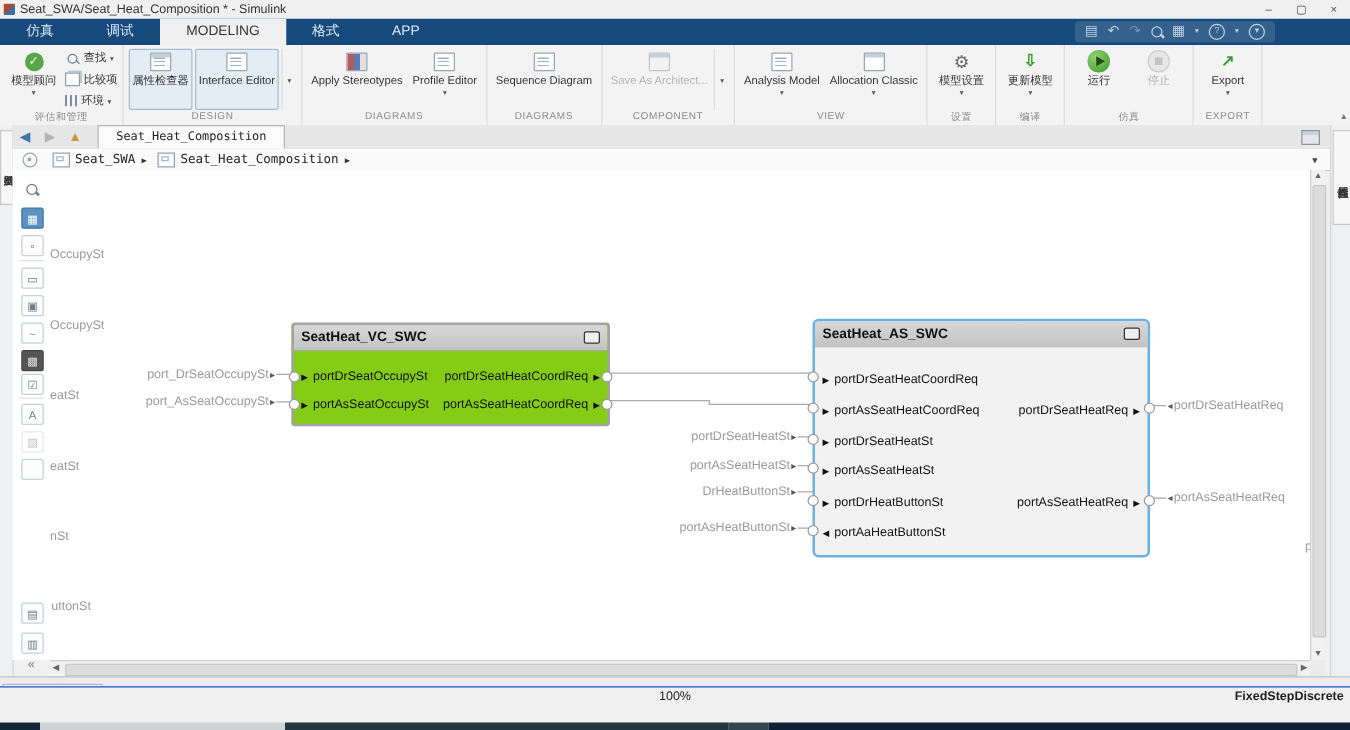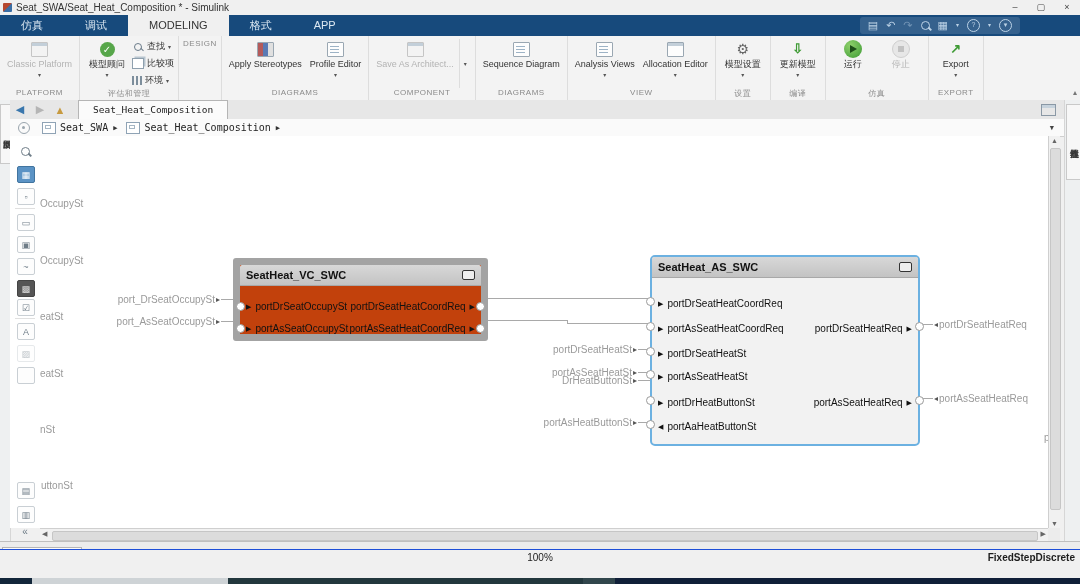--- a/index.html
+++ b/index.html
@@ -106,21 +106,21 @@
   .pmag::after{content:"";position:absolute;left:6px;top:6px;width:4px;height:1.5px;background:#6f7d88;transform:rotate(45deg)}
   .psep{position:absolute;left:5px;width:20px;border-top:1px solid #e0e0e0}
 
   
   .canvas{left:40px;top:136px;width:1008px;height:392px;background:#fff;overflow:hidden}
   .comp-header{position:absolute;left:0;top:14px;width:1008px;height:17px;background:#d9d9d9;
                border-top:1px solid #c2c2c2;border-bottom:1px solid #bdbdbd;
                font-size:11px;font-weight:bold;color:#111;line-height:16px;padding-left:5px;box-sizing:border-box}
   .clip-lab{position:absolute;font-size:10px;color:#9a9a9a;white-space:nowrap}
 
-  .block{position:absolute;background:#c2410c;border:7px solid #a3a3a3;border-radius:3px;box-sizing:border-box}
+  .block{position:absolute;background:#84cc16;border:2px solid #a3a3a3;border-radius:3px;box-sizing:border-box}
   .block.selected{border:2.5px solid #6cb1e1;border-radius:5px;background:#f2f2f2}
   .blk-head{height:20px;background:linear-gradient(#d8d8d8,#c3c3c3);border-bottom:1px solid #a8a8a8;
             display:flex;align-items:center;font-size:11px;font-weight:bold;color:#111;padding:0 6px;
             border-radius:2px 2px 0 0}
   .blk-head .ttl{flex:1}
   .comp-badge{width:11px;height:8px;border:1.6px solid #333;border-radius:2px;background:#eee}
   .prow{position:absolute;height:11px;display:flex;align-items:center;font-size:10px;color:#111;white-space:nowrap}
   .prow .parr{font-size:7px;color:#111;margin:0 4px}
   .prow.out{justify-content:flex-end}
   .socket{position:absolute;width:7px;height:7px;border:1px solid #9a9a9a;border-radius:50%;background:#fff;z-index:3}
@@ -176,34 +176,20 @@
     <span class="qi">▦</span>
     <span class="qi" style="font-size:6px">▾</span>
     <span class="qcirc">?</span>
     <span class="qi" style="font-size:6px">▾</span>
     <span class="qcirc">▾</span>
   </span>
 </div>
 
 <div class="abs ribbon">
 
-  <div class="rgroup">
-    <div class="rgc">
-      <div class="bigbtn disabled">
-        <span class="ic">
-            <span class="ibox dim">
-              <span class="tbar"></span>
-            </span>
-          </span>
-        <span class="cap">Classic Platform</span>
-          <span class="dd">▾</span>
-      </div>
-    </div>
-    <div class="rgl">PLATFORM</div>
-  </div>
 
   <div class="rgroup">
     <div class="rgc">
       <div class="bigbtn">
         <span class="ic">
             <span class="chk-circle">✓</span>
           </span>
         <span class="cap">模型顾问</span>
           <span class="dd">▾</span>
       </div>
@@ -221,39 +207,73 @@
           <span class="env-ic"></span>
           <span>环境</span>
             <span class="dd">▾</span>
         </div>
       </div>
     </div>
     <div class="rgl">评估和管理</div>
   </div>
 
   <div class="rgroup">
-    <div class="rgl">DESIGN</div>
-  </div>
-
-  <div class="rgroup">
-    <div class="rgc">
-      <div class="bigbtn" style="min-width:54px">
-        <span class="ic">
-            <span class="ibox" style="background:linear-gradient(90deg,#b45a5a 33%,#5a7ab4 33% 66%,#e0e0e0 66%)"></span>
-          </span>
-        <span class="cap">Apply Stereotypes</span>
-      </div>
-      <div class="bigbtn" style="min-width:46px">
+    <div class="rgc">
+      <div class="bigbtn pressed">
+        <span class="ic">
+            <span class="ibox">
+              <span class="tbar"></span>
+              <span class="lines"></span>
+            </span>
+          </span>
+        <span class="cap">属性检查器</span>
+      </div>
+      <div class="bigbtn pressed" style="min-width:48px">
         <span class="ic">
             <span class="ibox">
               <span class="lines"></span>
             </span>
           </span>
+        <span class="cap">Interface Editor</span>
+      </div>
+      <div class="gallery-dd">▾</div>
+    </div>
+    <div class="rgl">DESIGN</div>
+  </div>
+
+  <div class="rgroup">
+    <div class="rgc">
+      <div class="bigbtn" style="min-width:54px">
+        <span class="ic">
+            <span class="ibox" style="background:linear-gradient(90deg,#b45a5a 33%,#5a7ab4 33% 66%,#e0e0e0 66%)"></span>
+          </span>
+        <span class="cap">Apply Stereotypes</span>
+      </div>
+      <div class="bigbtn" style="min-width:46px">
+        <span class="ic">
+            <span class="ibox">
+              <span class="lines"></span>
+            </span>
+          </span>
         <span class="cap">Profile Editor</span>
           <span class="dd">▾</span>
+      </div>
+    </div>
+    <div class="rgl">DIAGRAMS</div>
+  </div>
+
+  <div class="rgroup">
+    <div class="rgc">
+      <div class="bigbtn" style="min-width:50px">
+        <span class="ic">
+            <span class="ibox">
+              <span class="lines"></span>
+            </span>
+          </span>
+        <span class="cap">Sequence Diagram</span>
       </div>
     </div>
     <div class="rgl">DIAGRAMS</div>
   </div>
 
   <div class="rgroup">
     <div class="rgc">
       <div class="bigbtn disabled" style="min-width:58px">
         <span class="ic">
             <span class="ibox dim">
@@ -262,50 +282,36 @@
           </span>
         <span class="cap">Save As Architect...</span>
       </div>
       <div class="gallery-dd">▾</div>
     </div>
     <div class="rgl">COMPONENT</div>
   </div>
 
   <div class="rgroup">
     <div class="rgc">
-      <div class="bigbtn" style="min-width:50px">
+      <div class="bigbtn" style="min-width:46px">
         <span class="ic">
             <span class="ibox">
               <span class="lines"></span>
             </span>
           </span>
-        <span class="cap">Sequence Diagram</span>
-      </div>
-    </div>
-    <div class="rgl">DIAGRAMS</div>
-  </div>
-
-  <div class="rgroup">
-    <div class="rgc">
-      <div class="bigbtn" style="min-width:46px">
-        <span class="ic">
-            <span class="ibox">
-              <span class="lines"></span>
-            </span>
-          </span>
-        <span class="cap">Analysis Views</span>
+        <span class="cap">Analysis Model</span>
           <span class="dd">▾</span>
       </div>
       <div class="bigbtn" style="min-width:50px">
         <span class="ic">
             <span class="ibox">
               <span class="tbar"></span>
             </span>
           </span>
-        <span class="cap">Allocation Editor</span>
+        <span class="cap">Allocation Classic</span>
           <span class="dd">▾</span>
       </div>
     </div>
     <div class="rgl">VIEW</div>
   </div>
 
   <div class="rgroup">
     <div class="rgc">
       <div class="bigbtn">
         <span class="ic">
@@ -468,21 +474,21 @@
   <div class="ext" style="top:208px;right:398px">
     <span class="elab">portDrSeatHeatSt</span>
       <span class="eplug">▸</span>
       <span class="eline"></span>
   </div>
   <div class="ext" style="top:231px;right:398px">
     <span class="elab">portAsSeatHeatSt</span>
       <span class="eplug">▸</span>
       <span class="eline"></span>
   </div>
-  <div class="ext" style="top:239px;right:398px">
+  <div class="ext" style="top:252px;right:398px">
     <span class="elab">DrHeatButtonSt</span>
       <span class="eplug">▸</span>
       <span class="eline"></span>
   </div>
   <div class="ext" style="top:281px;right:398px">
     <span class="elab">portAsHeatButtonSt</span>
       <span class="eplug">▸</span>
       <span class="eline"></span>
   </div>
 

